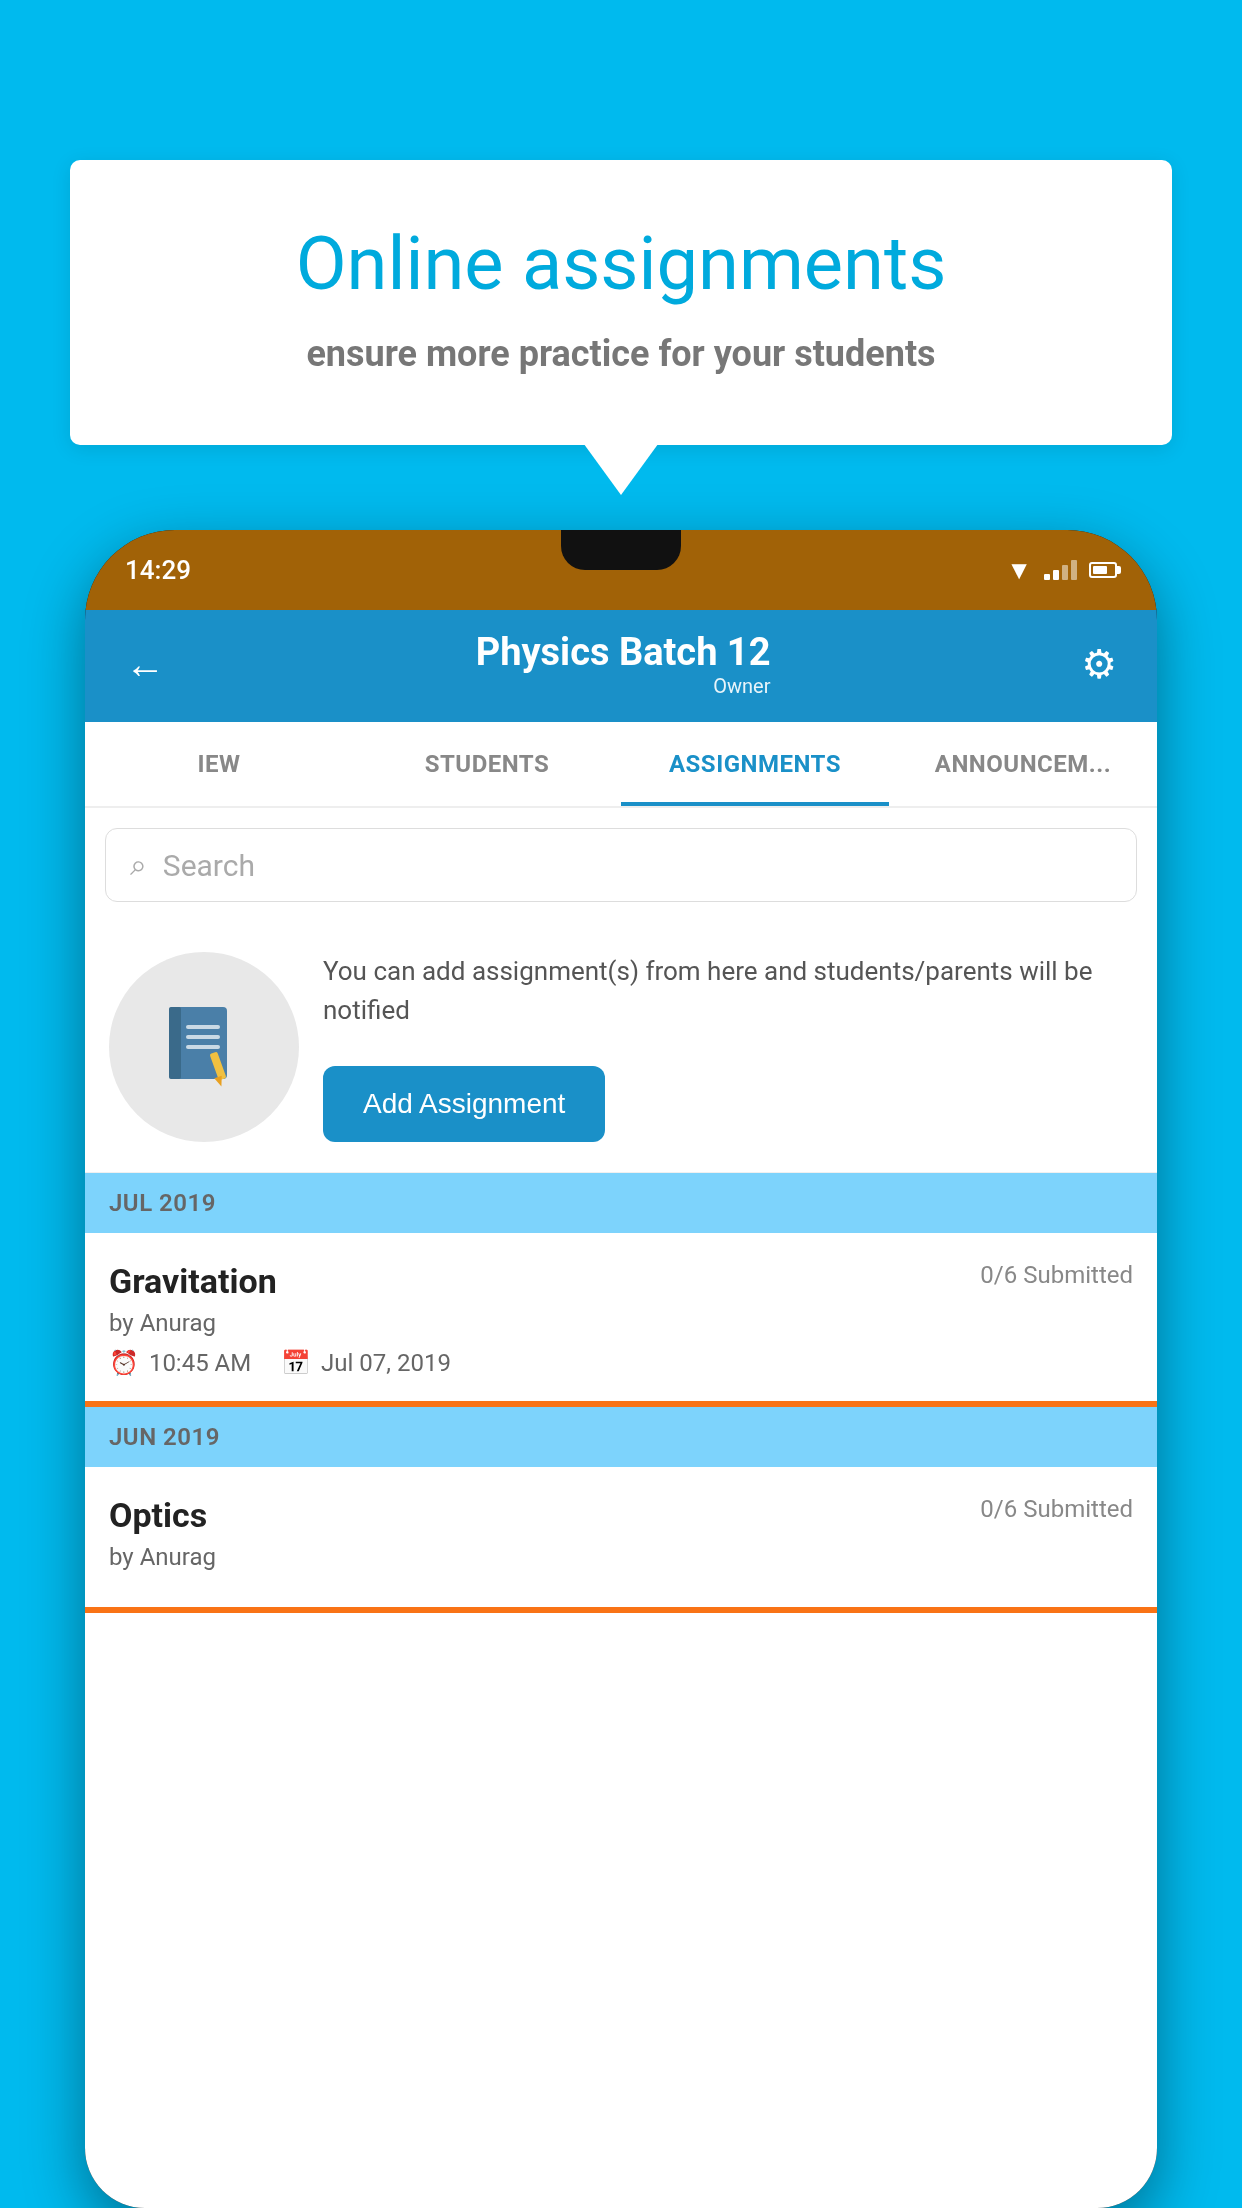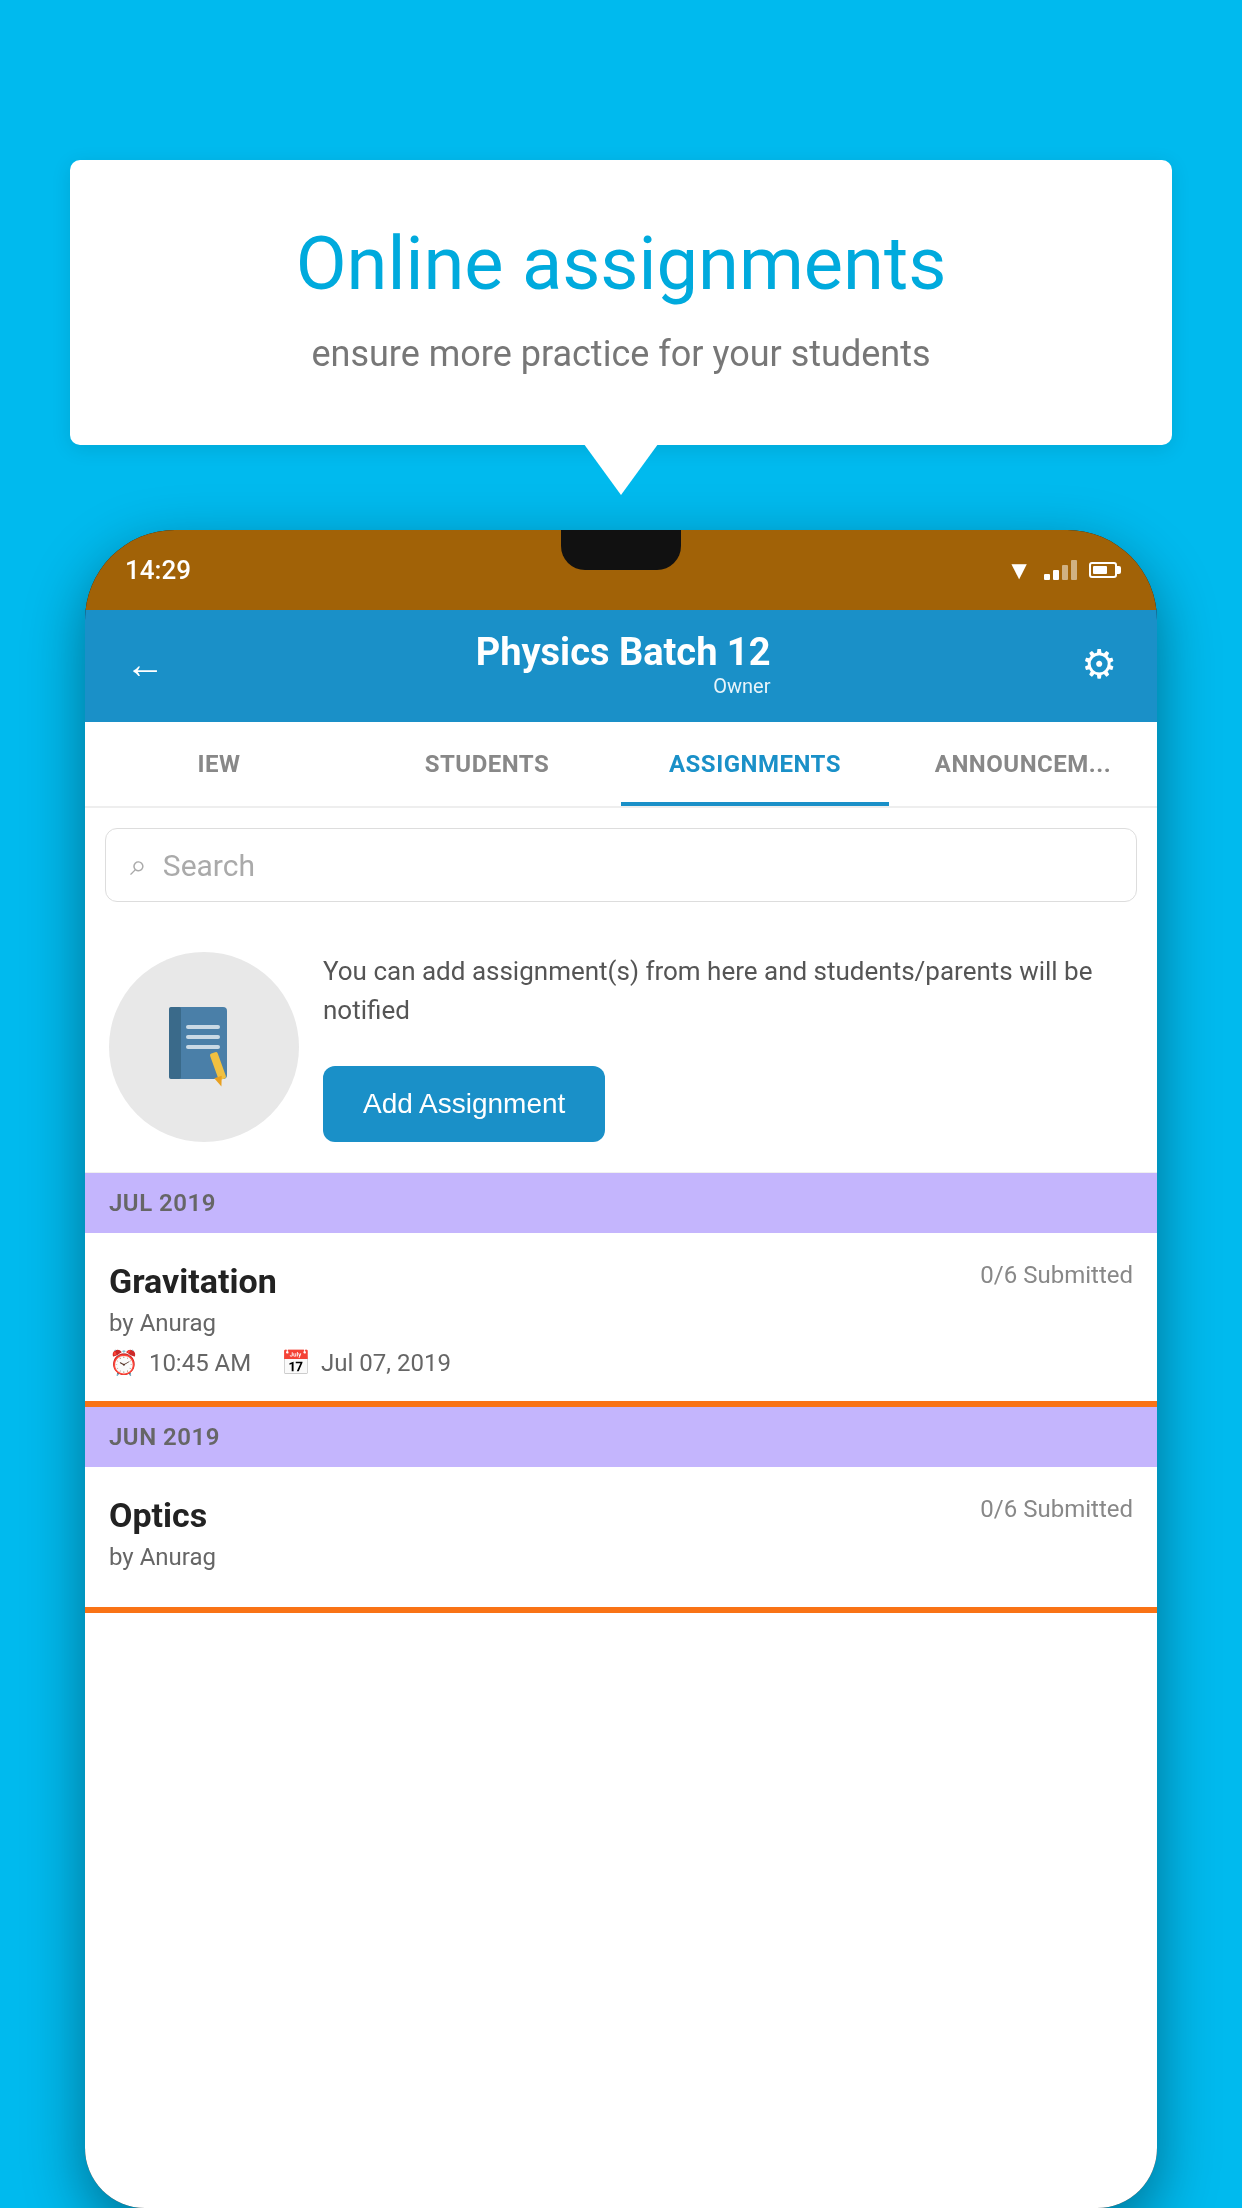--- a/index.html
+++ b/index.html
@@ -43,21 +43,21 @@
     .speech-bubble-title {
       color: #00AADD;
       font-size: 74px;
       font-weight: 400;
       line-height: 1.2;
       margin-bottom: 24px;
     }
     .speech-bubble-subtitle {
       color: #777;
       font-size: 36px;
-      font-weight: 400;
+      font-weight: 700;
     }
 
     
     .phone-frame {
       position: absolute;
       top: 530px;
       left: 85px;
       right: 85px;
       bottom: 0;
       background: #111;
@@ -222,21 +222,21 @@
       border: none;
       border-radius: 12px;
       padding: 22px 40px;
       font-size: 28px;
       font-weight: 500;
       cursor: pointer;
     }
 
     
     .section-header {
-      background: #c4b5fd;
+      background: #7dd3fc;
       padding: 16px 24px;
       font-size: 24px;
       font-weight: 600;
       color: #666;
       letter-spacing: 0.5px;
     }
 
     
     .assignment-item {
       padding: 28px 24px 24px 24px;

